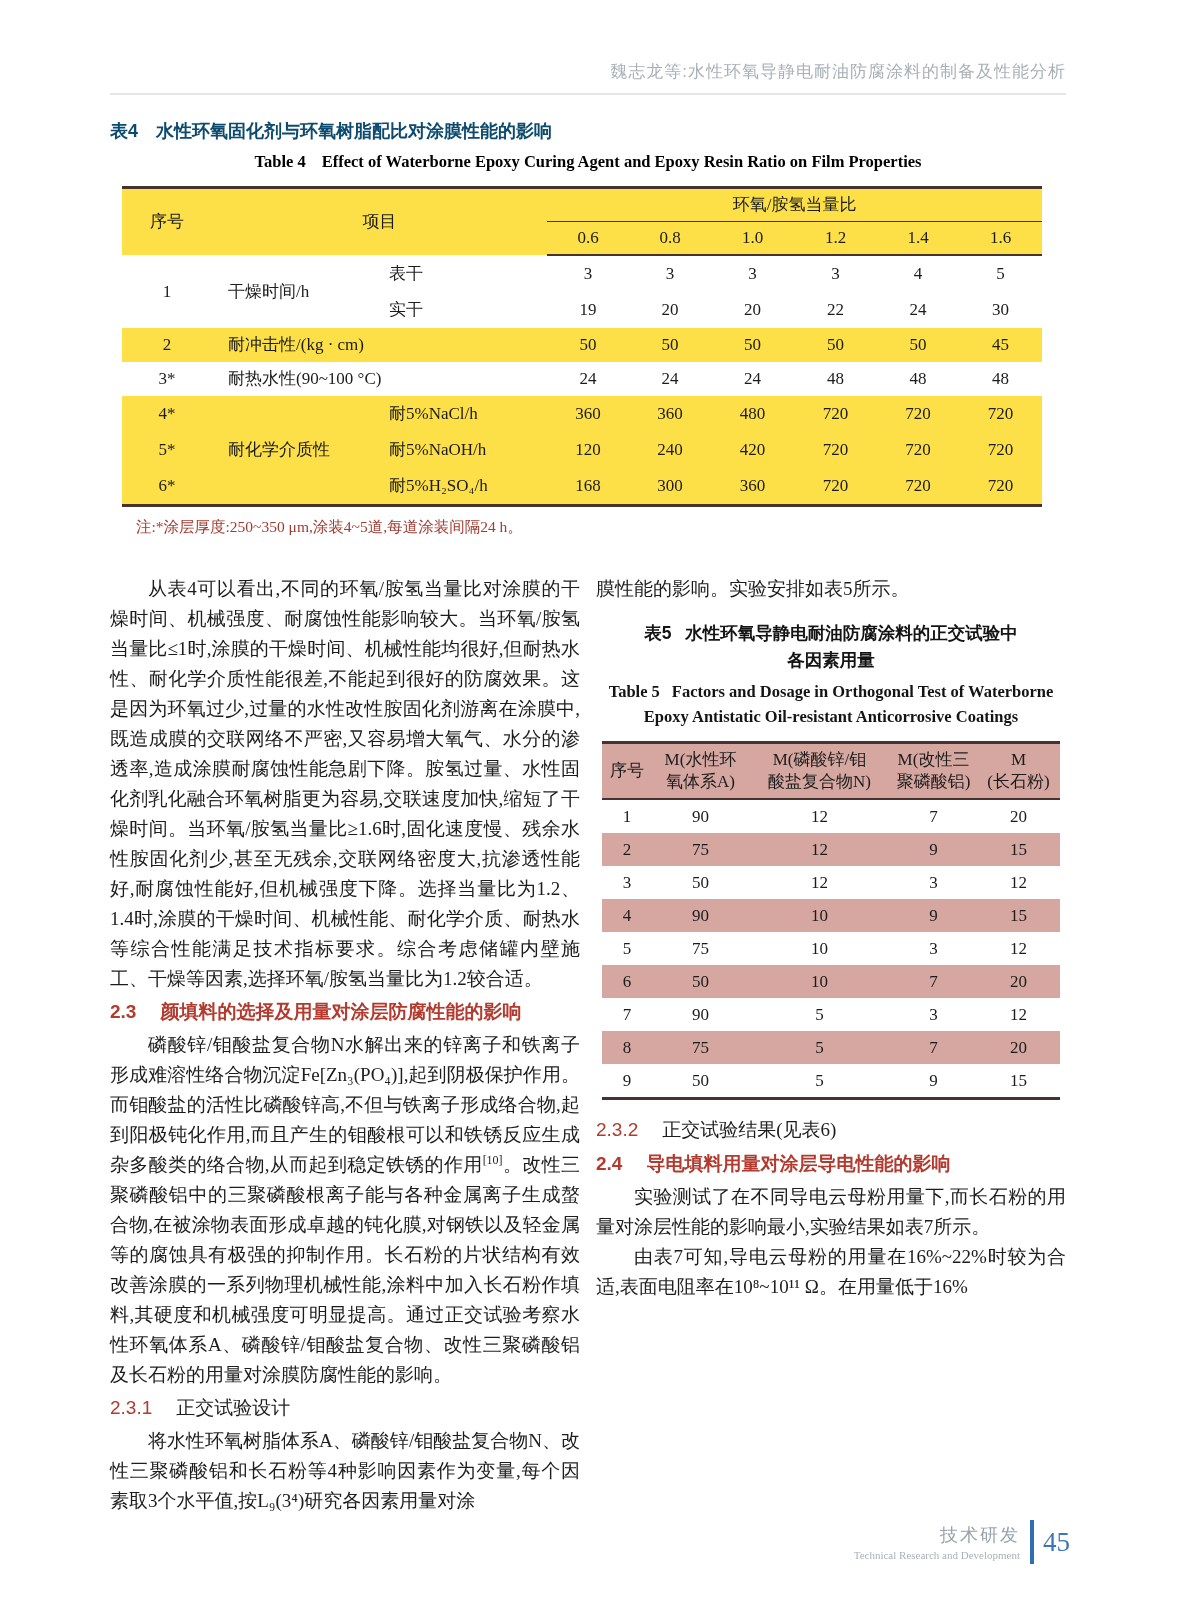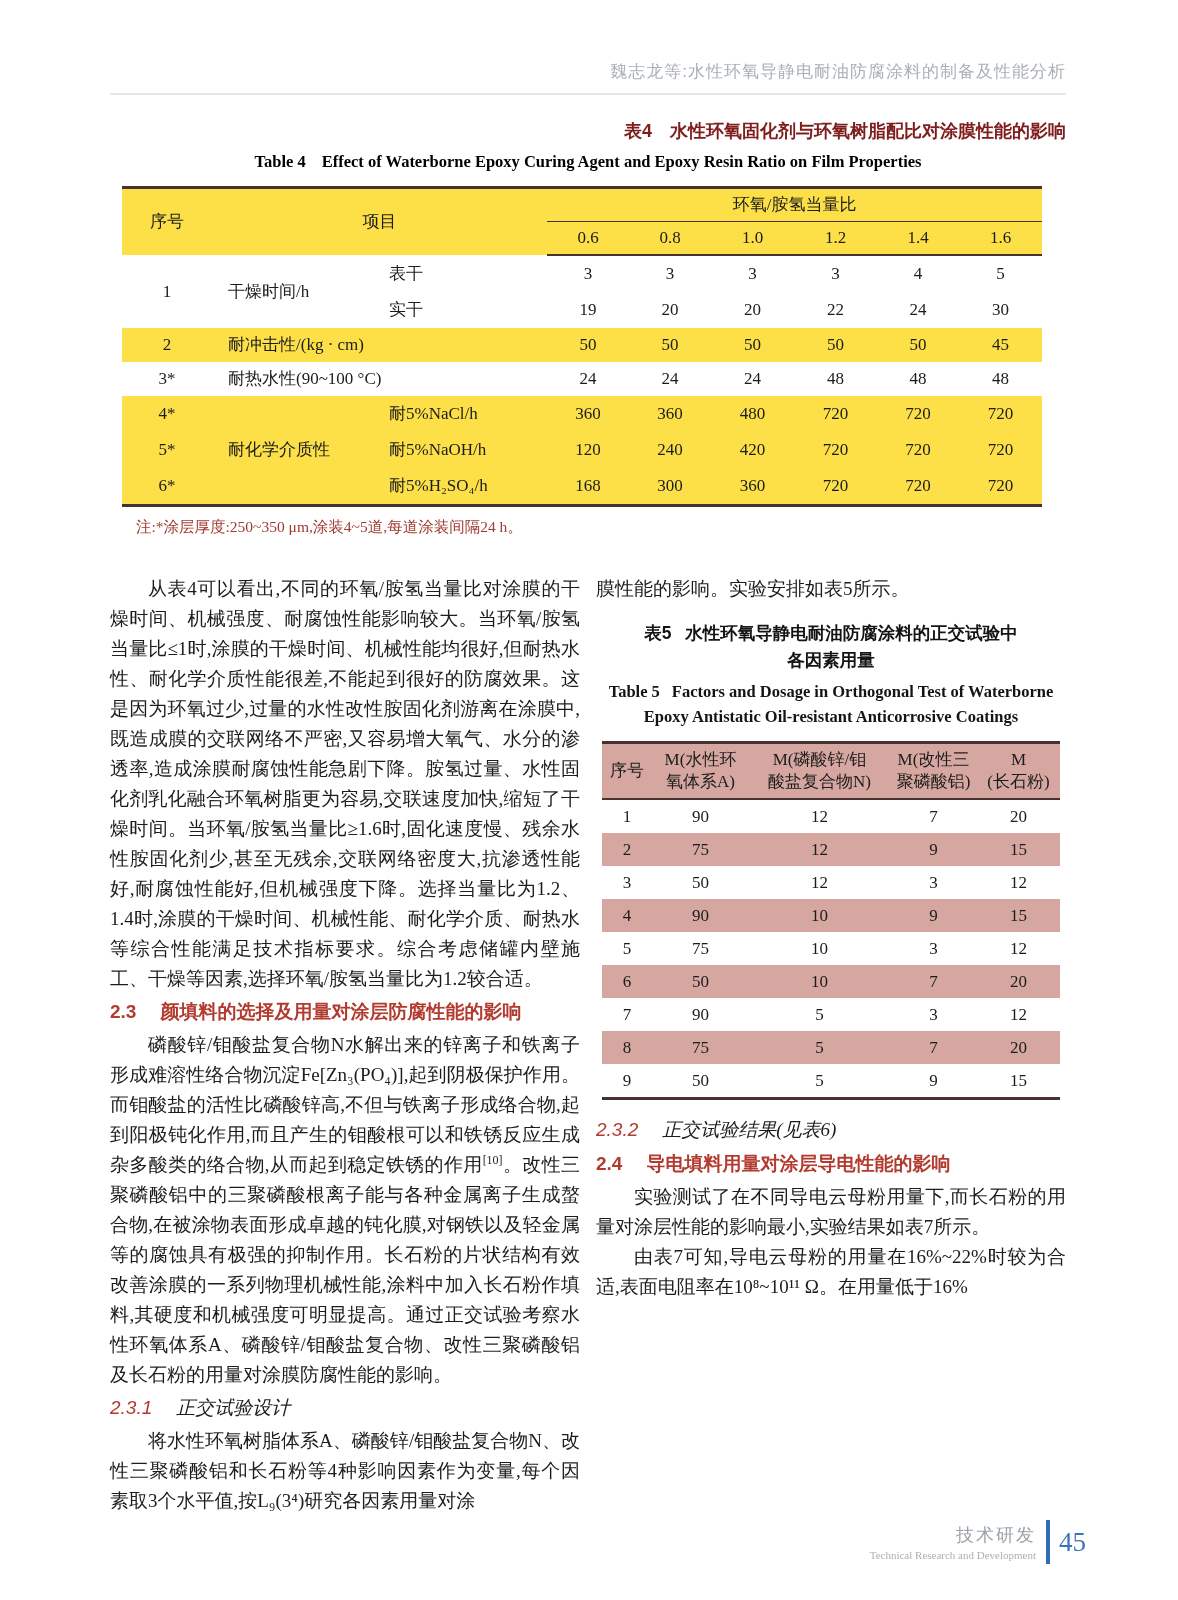--- a/index.html
+++ b/index.html
@@ -6,22 +6,22 @@
   .page{position:relative;width:1178px;height:1600px;background:#ffffff;overflow:hidden;
         font-family:"Liberation Serif",serif;color:#1c1c1c;padding-left:16px;}
   .content{position:absolute;left:110px;top:0;width:956px;}
 
   
   .page-head{margin-top:60px;text-align:right;font-family:"Liberation Sans",sans-serif;
              font-size:17px;color:#aab0b7;letter-spacing:1px;}
   .head-rule{margin-top:10px;border-top:2px solid #e4e6e8;}
 
   
-  .cap-cn{margin-top:24px;text-align:right;font-family:"Liberation Sans",sans-serif;
-          font-weight:bold;font-size:18px;color:#7f1d1d;}
+  .cap-cn{margin-top:24px;text-align:left;font-family:"Liberation Sans",sans-serif;
+          font-weight:bold;font-size:18px;color:#0c4a6e;}
   .cap-cn .cap-label{margin-right:18px;}
   .cap-en{margin-top:9px;text-align:center;font-weight:bold;font-size:16.5px;color:#000000;}
   .cap-en .cap-label{margin-right:16px;}
 
   
   .t4{margin:14px 0 0 12px;width:920px;border-collapse:collapse;table-layout:fixed;
       font-size:17px;border-top:3px solid #46322f;border-bottom:3px solid #46322f;}
   .t4 th,.t4 td{font-weight:normal;padding:3px 2px;line-height:24px;vertical-align:middle;}
   .t4 thead th{height:26px;}
   .t4 .pk{background:#fde047;}
@@ -39,39 +39,39 @@
   .cols{display:flex;margin-top:36px;}
   .col{width:470px;font-size:19px;line-height:30px;text-align:justify;}
   .col.left{margin-right:16px;}
   .para{margin:0;text-indent:2em;}
   .para.noindent{text-indent:0;}
   sup.ref{font-size:12px;line-height:0;}
 
   .h-sec{margin:2px 0;font-family:"Liberation Sans",sans-serif;font-weight:bold;
          font-size:19px;line-height:32px;color:#b23a2e;text-indent:0;}
   .h-sec .num{margin-right:24px;color:#b23a2e;}
-  .h-sub{margin:2px 0;font-size:19px;line-height:32px;color:#1c1c1c;text-indent:0;font-style:italic;}
+  .h-sub{margin:2px 0;font-size:19px;line-height:32px;color:#1c1c1c;text-indent:0;}
   .h-sub .num{font-family:"Liberation Sans",sans-serif;color:#b23a2e;margin-right:24px;}
 
   
   .t5cap-cn{margin-top:16px;text-align:center;font-family:"Liberation Sans",sans-serif;
             font-weight:bold;font-size:17.5px;line-height:27px;color:#141414;}
   .t5cap-cn .cap-label{margin-right:14px;}
   .t5cap-en{margin-top:5px;text-align:center;font-weight:bold;font-size:16.5px;
             line-height:25px;color:#141414;}
   .t5cap-en .cap-label{margin-right:12px;}
   .t5{margin:12px auto 0 auto;width:458px;border-collapse:collapse;table-layout:fixed;
       font-size:17px;border-top:3px solid #46322f;border-bottom:3px solid #46322f;}
   .t5 th{font-weight:normal;background:#d6a7a0;text-align:center;vertical-align:middle;
          padding:5px 1px;line-height:22px;border-bottom:2px solid #46322f;}
   .t5 td{text-align:center;height:33px;vertical-align:middle;padding:0 2px;}
   .t5 tbody tr:nth-child(even){background:#d6a7a0;}
 
   
-  .footer{position:absolute;right:108px;bottom:36px;display:flex;align-items:center;}
+  .footer{position:absolute;right:124px;bottom:36px;display:flex;align-items:center;}
   .f-txt{text-align:right;margin-right:10px;}
   .f-cn{font-family:"Liberation Sans",sans-serif;font-size:18px;color:#99a1a9;letter-spacing:2px;}
   .f-en{font-size:11px;color:#aab1b8;margin-top:2px;}
   .f-bar{width:4px;height:44px;background:#2f6db5;margin-right:9px;}
   .f-num{font-size:27px;color:#3c74b8;}
 </style>
 </head>
 <body>
 
 <div class="page">

